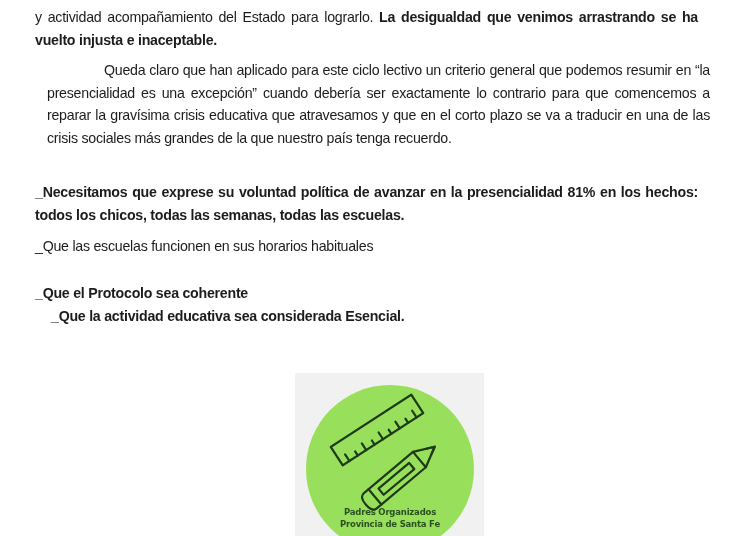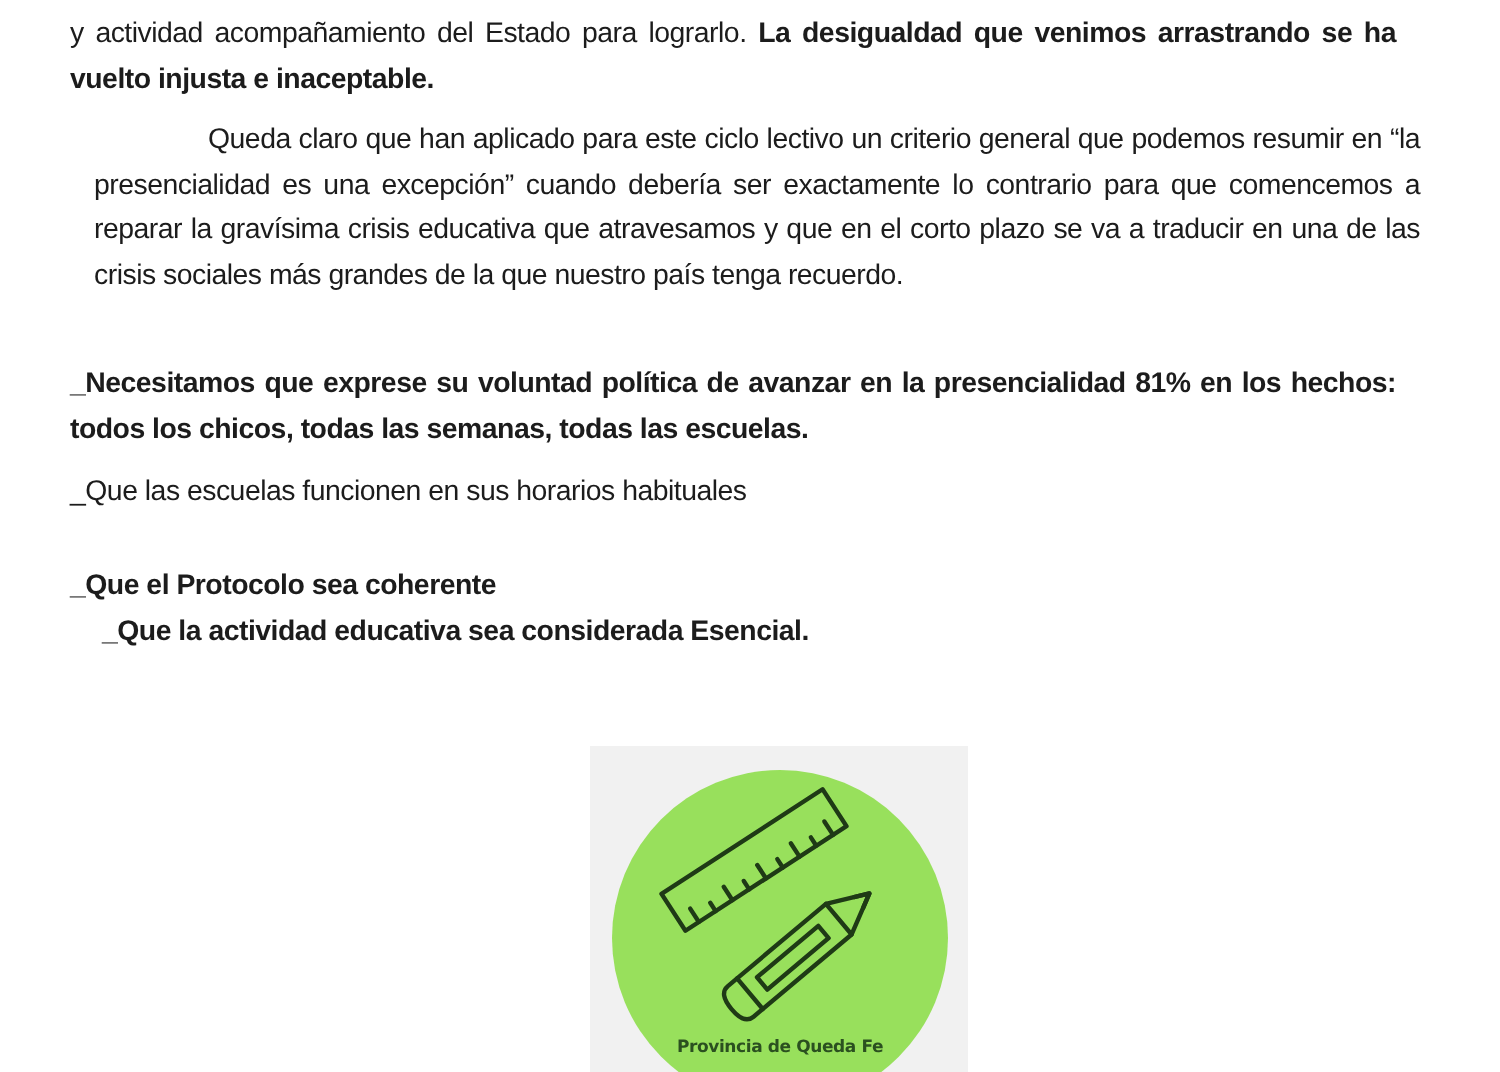--- a/index.html
+++ b/index.html
@@ -119,15 +119,16 @@
 
           <line x1="-34" y1="-10" x2="-34" y2="10"></line>
 
           <rect x="-26" y="-4" width="40" height="8"></rect>
 
           <path d="M24,-10 L44,0 L24,10"></path>
           <path d="M37,-3.5 L44,0 L37,3.5"></path>
         </g>
       </g>
     </svg>
-    <div class="logo-text l2">Provincia de Queda Fe</div>
+    <div class="logo-text l1">Padres Organizados</div>
+    <div class="logo-text l2">Provincia de Santa Fe</div>
   </div>
 </div>
 
 </body></html>

